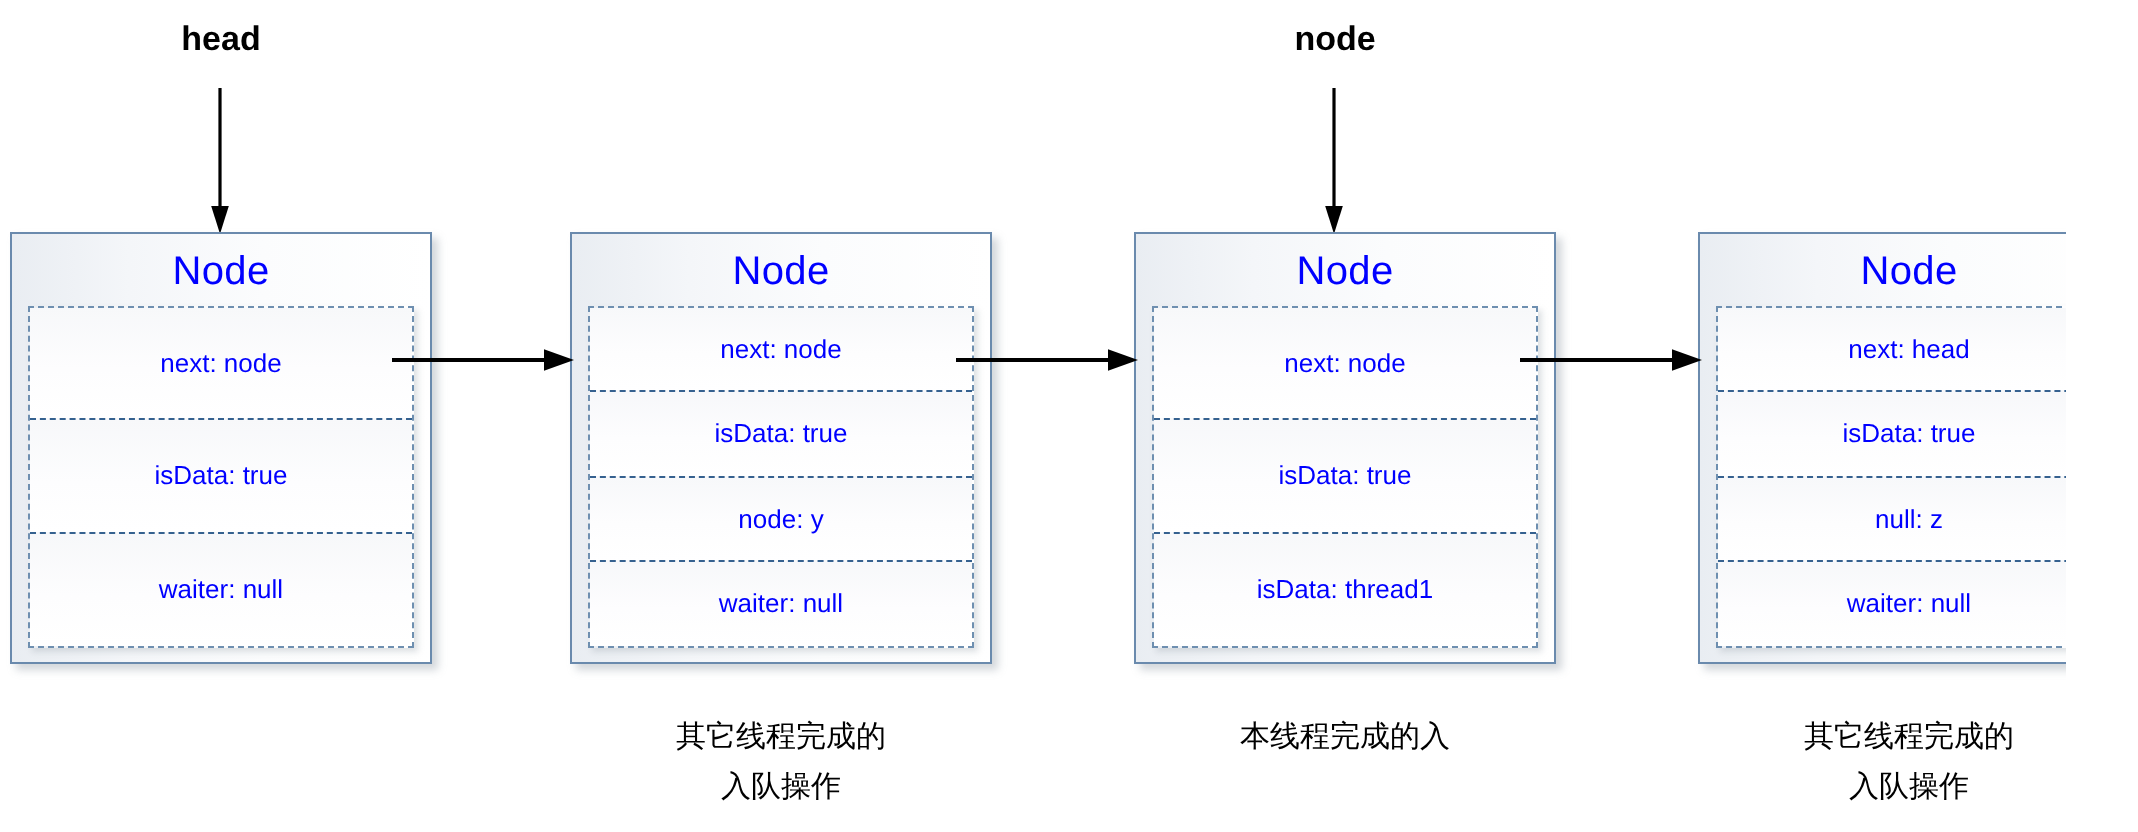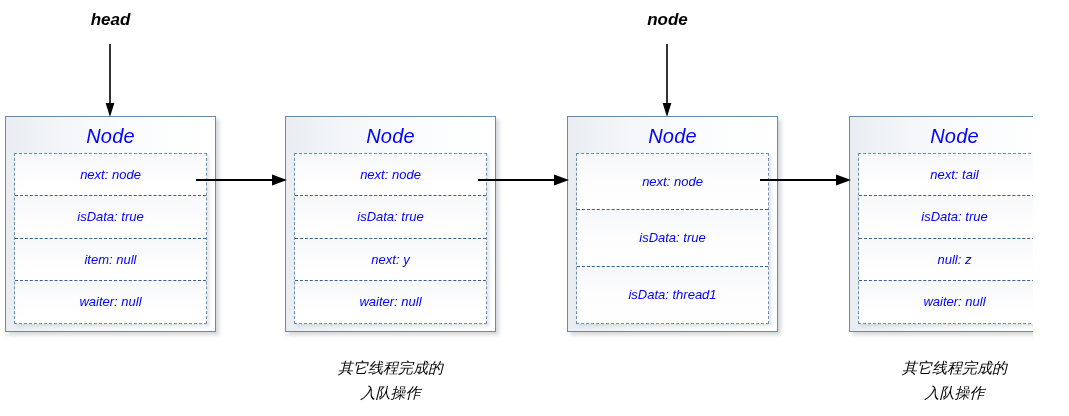--- a/index.html
+++ b/index.html
@@ -9,21 +9,20 @@
   }
   body {
     font-family: "Liberation Sans", sans-serif;
   }
   #canvas {
     position: relative;
     width: 1033px;
     height: 416px;
     background: #ffffff;
     overflow: hidden;
-    font-style: italic;
   }
 
   
   .ptr-label {
     position: absolute;
     font-family: "Liberation Sans", sans-serif;
     font-size: 17px;
     font-weight: bold;
     color: #000000;
     white-space: nowrap;
@@ -119,48 +118,47 @@
   <svg class="ptr-arrow" style="left:660px; top:44px; height:74px;" viewBox="0 0 14 74">
     <line x1="7" y1="0" x2="7" y2="63" stroke="#000000" stroke-width="1.6"></line>
     <polygon points="7,73 2.6,59 11.4,59" fill="#000000"></polygon>
   </svg>
 
   <div class="node-box" style="left:5px; top:116px;">
     <div class="node-title">Node</div>
     <div class="fields">
       <div class="field-row">next: node</div>
       <div class="field-row">isData: true</div>
-      <div class="field-row">item: null</div>
       <div class="field-row">waiter: null</div>
     </div>
   </div>
 
   <div class="node-box" style="left:285px; top:116px;">
     <div class="node-title">Node</div>
     <div class="fields">
       <div class="field-row">next: node</div>
       <div class="field-row">isData: true</div>
-      <div class="field-row">next: y</div>
+      <div class="field-row">node: y</div>
       <div class="field-row">waiter: null</div>
     </div>
   </div>
 
   <div class="node-box" style="left:567px; top:116px;">
     <div class="node-title">Node</div>
     <div class="fields">
       <div class="field-row">next: node</div>
       <div class="field-row">isData: true</div>
       <div class="field-row">isData: thread1</div>
     </div>
   </div>
 
   <div class="node-box" style="left:849px; top:116px;">
     <div class="node-title">Node</div>
     <div class="fields">
-      <div class="field-row">next: tail</div>
+      <div class="field-row">next: head</div>
       <div class="field-row">isData: true</div>
       <div class="field-row">null: z</div>
       <div class="field-row">waiter: null</div>
     </div>
   </div>
 
   <svg class="link-arrow" style="left:196px; top:173px; width:92px;" viewBox="0 0 92 14">
     <line x1="0" y1="7" x2="80" y2="7" stroke="#000000" stroke-width="2"></line>
     <polygon points="91,7 76,1.6 76,12.4" fill="#000000"></polygon>
   </svg>
@@ -174,20 +172,21 @@
     <line x1="0" y1="7" x2="80" y2="7" stroke="#000000" stroke-width="2"></line>
     <polygon points="91,7 76,1.6 76,12.4" fill="#000000"></polygon>
   </svg>
 
   <div class="caption" style="left:285px; top:356px;">
     <span>其它线程完成的</span>
     <span>入队操作</span>
   </div>
 
   <div class="caption" style="left:567px; top:356px;">
+    <span>本线程完成的入</span>
   </div>
 
   <div class="caption" style="left:849px; top:356px;">
     <span>其它线程完成的</span>
     <span>入队操作</span>
   </div>
 
 </div>
 
 </body></html>

